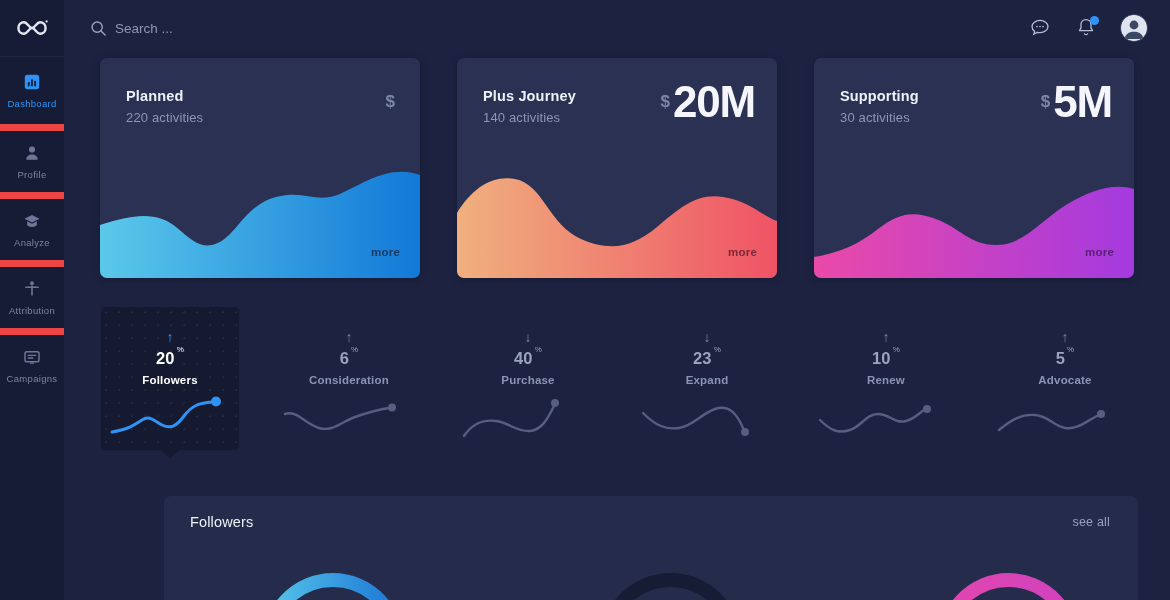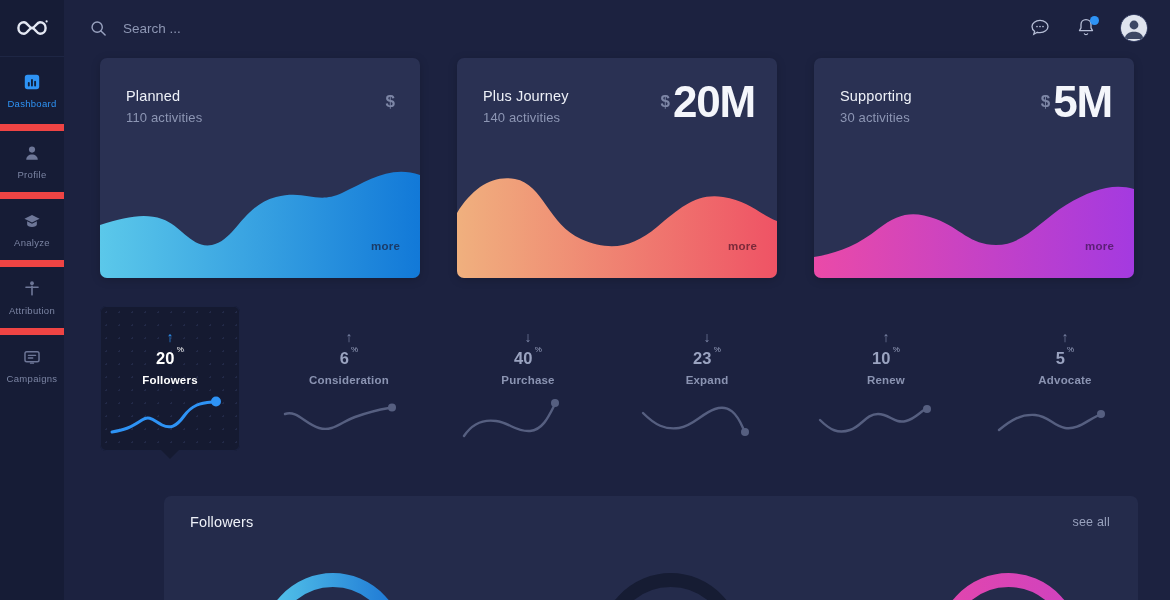--- a/index.html
+++ b/index.html
@@ -35,21 +35,21 @@
     font-size:9.5px; letter-spacing:.3px; color:#7b84a3; white-space:nowrap;
   }
   .nav-item.active .nav-label { color:#2e93f5; }
 
   
   .main { flex:1; height:600px; position:relative; }
 
   .topbar {
     height:56px; display:flex; align-items:center; padding:0 22px 0 26px; gap:10px;
   }
-  .search-box { display:flex; align-items:center; gap:16px; flex:1; }
+  .search-box { display:flex; align-items:center; gap:8px; flex:1; }
   .search-input {
     background:transparent; border:none; outline:none;
     color:#b9c0d6; font-size:13.5px; font-family:"Liberation Sans", sans-serif;
     width:300px; padding:0;
   }
   .search-input::placeholder { color:#8e97b4; }
   .topbar-actions { display:flex; align-items:center; gap:22px; }
   .icon-btn { position:relative; width:24px; height:24px; cursor:pointer; display:block; }
   .dot-badge {
     position:absolute; right:-1px; top:0px; width:9px; height:9px;
@@ -65,31 +65,31 @@
   
   .cards-row {
     display:flex; gap:37px; padding:2px 32px 0 36px;
   }
   .stat-card {
     position:relative; width:320px; height:220px; border-radius:7px;
     background:#2a3153; overflow:hidden; cursor:pointer;
     box-shadow:0 2px 10px rgba(0,0,0,.18);
   }
   .stat-head { position:relative; padding:30px 0 0 26px; z-index:3; }
-  .stat-title { font-size:14.5px; color:#eef1f8; font-weight:400; letter-spacing:.15px; }
+  .stat-title { font-size:14.5px; color:#eef1f8; font-weight:700; letter-spacing:.15px; }
   .stat-sub { font-size:13px; color:#8d96b4; margin-top:6px; letter-spacing:.15px; }
   .stat-amount {
     position:absolute; right:22px; top:22px; z-index:3;
     display:flex; align-items:flex-start; color:#fff;
   }
   .stat-currency { font-size:17px; color:#7d86a6; font-weight:700; margin-top:12px; margin-right:3px; }
   .stat-value { font-size:44px; font-weight:700; line-height:1; letter-spacing:-1.2px; color:#f4f6fb; }
   .wave { position:absolute; left:0; right:0; bottom:0; height:125px; z-index:1; }
   .more-link {
-    position:absolute; right:20px; bottom:26px; z-index:4;
+    position:absolute; right:20px; bottom:20px; z-index:4;
     font-size:11.5px; font-weight:700; letter-spacing:.2px;
     color:#1e3a63; cursor:pointer;
   }
 
   
   .metrics {
     position:relative; margin-top:28px; padding:0 26px 0 36px;
     display:flex; align-items:flex-start;
   }
   .metric {
@@ -241,21 +241,21 @@
           </svg>
         </div>
       </div>
     </header>
 
     <section class="cards-row">
 
       <article class="stat-card">
         <div class="stat-head">
           <div class="stat-title">Planned</div>
-          <div class="stat-sub">110 activities</div>
+          <div class="stat-sub">220 activities</div>
         </div>
         <div class="stat-amount">
           <span class="stat-currency">$</span>
         </div>
         <svg class="wave" viewBox="0 0 320 125" preserveAspectRatio="none">
           <defs>
             <linearGradient id="g1" x1="0" y1="0" x2="1" y2="0">
               <stop offset="0%" stop-color="#5bc8ea"></stop>
                 <stop offset="100%" stop-color="#1279d8"></stop>
             </linearGradient>

